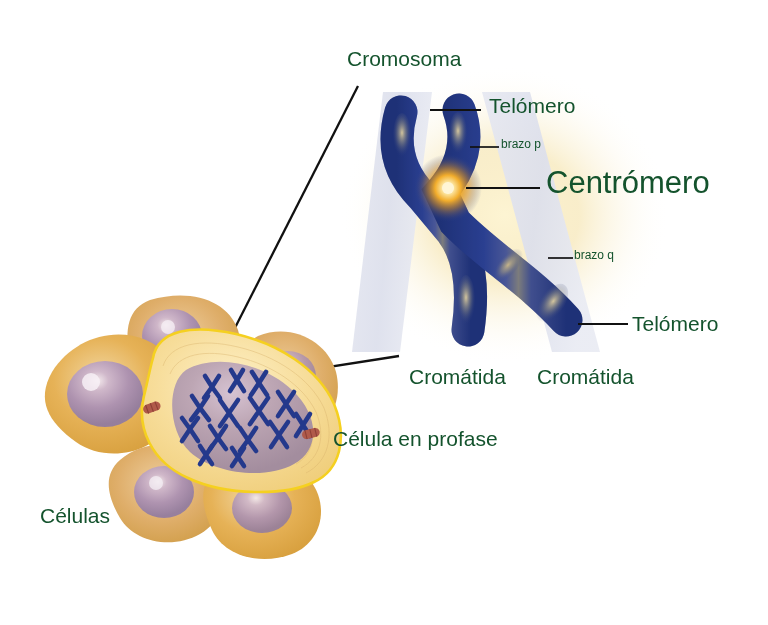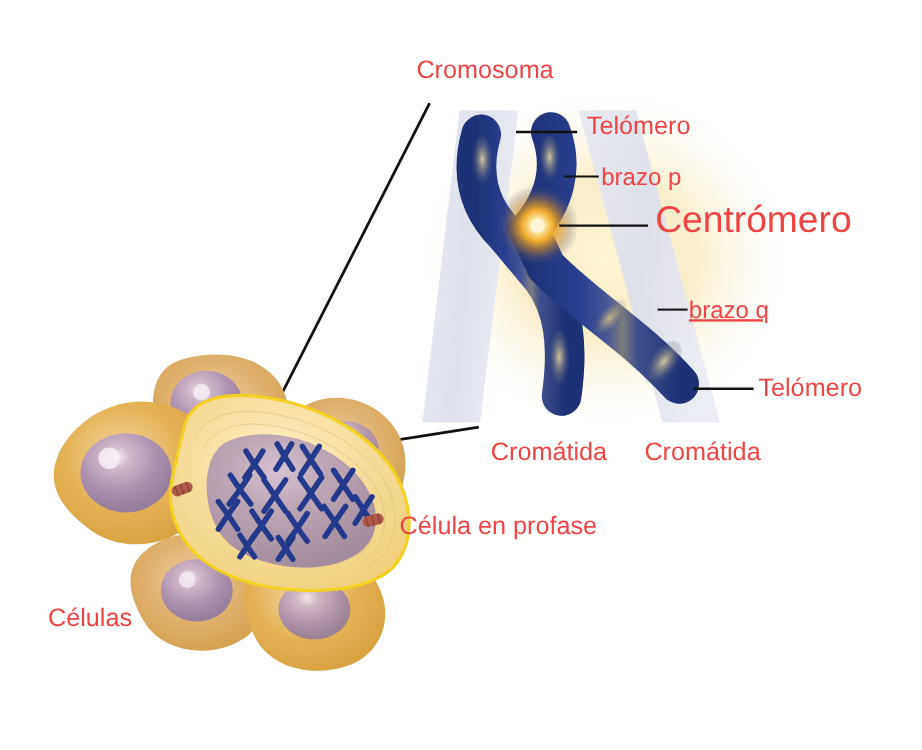--- a/index.html
+++ b/index.html
@@ -4,24 +4,24 @@
 <style>
   html,body{margin:0;padding:0;background:#ffffff;}
   body{
     width:768px;height:625px;overflow:hidden;position:relative;
     font-family:"Liberation Sans","DejaVu Sans",sans-serif;
     color:#1a1a1a;
   }
   #stage{position:absolute;inset:0;width:768px;height:625px;}
   #stage svg{display:block;width:768px;height:625px;}
 
-  .lbl{position:absolute;white-space:nowrap;color:#ef4444;line-height:1;}
+  .lbl{position:absolute;white-space:nowrap;color:#14532d;line-height:1;}
   .lbl-lg{font-size:21px;}
   .lbl-xl{font-size:31px;}
-  .lbl-sm{font-size:20px;text-align:right;}
+  .lbl-sm{font-size:12px;text-align:right;}
 </style>
 </head>
 <body>
 
 <div id="stage">
 <svg viewBox="0 0 768 625" xmlns="http://www.w3.org/2000/svg">
   <defs>
 
     <linearGradient id="armGradA" x1="0" y1="0" x2="1" y2="0">
       <stop offset="0%" stop-color="#1d2e72"></stop>
@@ -205,21 +205,21 @@
 </div>
 
 <div class="lbl lbl-lg" style="left:347px;top:48px;">Cromosoma</div>
 
 <div class="lbl lbl-lg" style="left:489px;top:95px;">Telómero</div>
 
 <div class="lbl lbl-sm" style="left:501px;top:138px;">brazo p</div>
 
 <div class="lbl lbl-xl" style="left:546px;top:167px;text-align:center;">Centrómero</div>
 
-<div class="lbl lbl-sm" style="left:574px;top:249px;text-decoration:underline;">brazo q</div>
+<div class="lbl lbl-sm" style="left:574px;top:249px;">brazo q</div>
 
 <div class="lbl lbl-lg" style="left:632px;top:313px;">Telómero</div>
 
 <div class="lbl lbl-lg" style="left:409px;top:366px;">Cromátida</div>
 
 <div class="lbl lbl-lg" style="left:537px;top:366px;">Cromátida</div>
 
 <div class="lbl lbl-lg" style="left:333px;top:428px;">Célula en profase</div>
 
 <div class="lbl lbl-lg" style="left:40px;top:505px;">Células</div>

